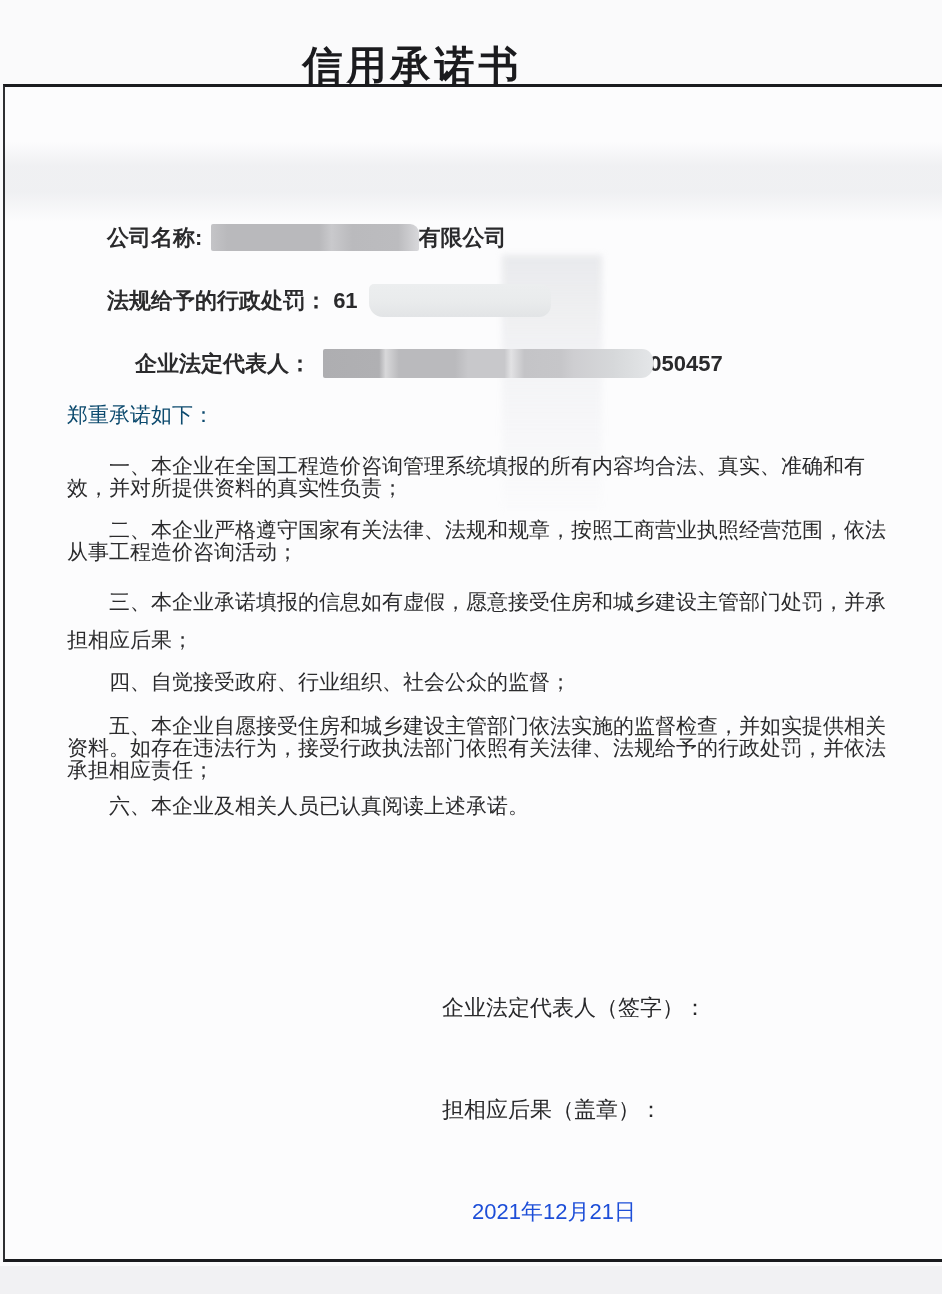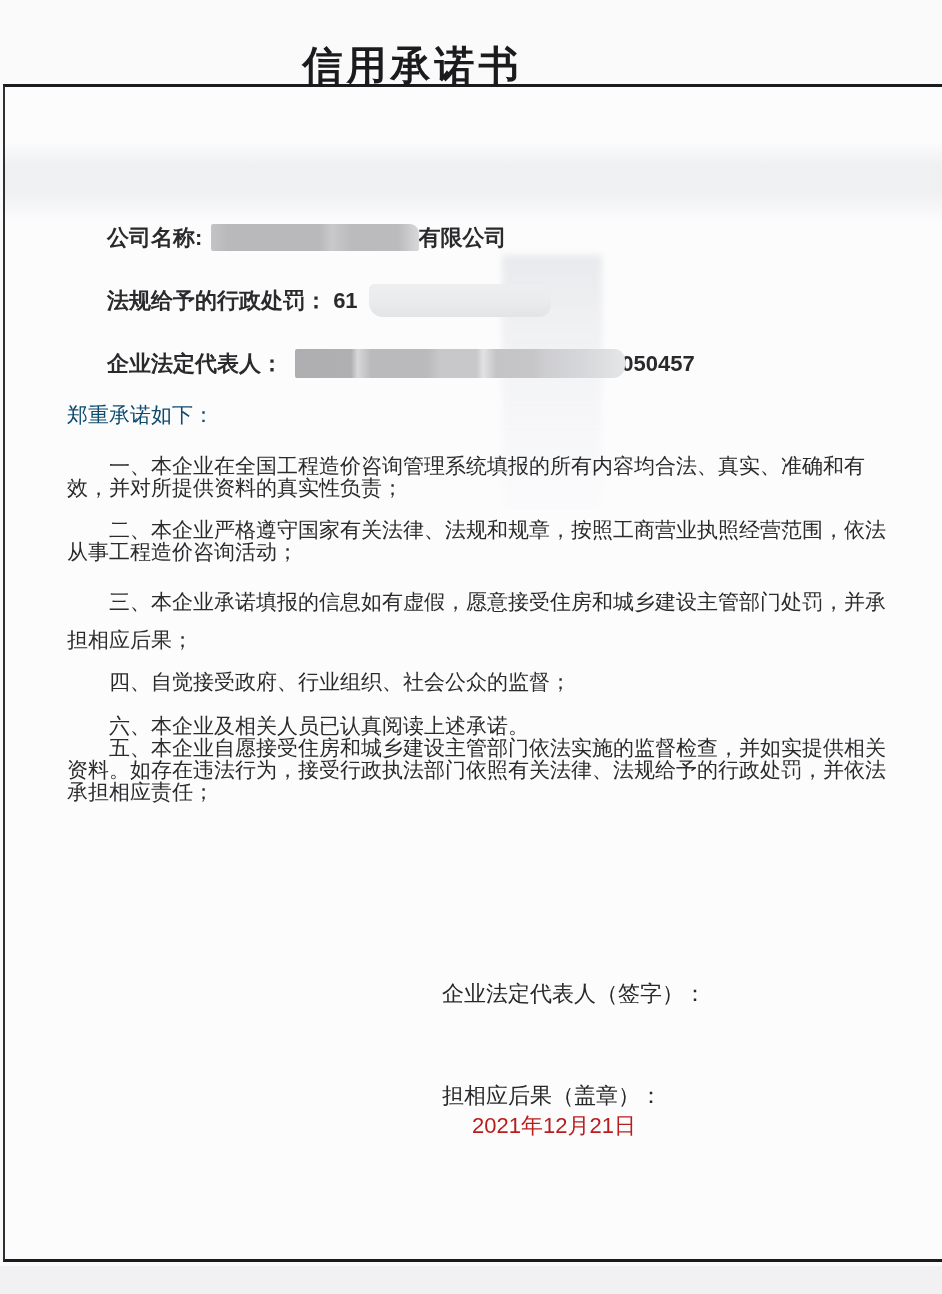--- a/index.html
+++ b/index.html
@@ -82,20 +82,21 @@
     height: 30px;
     line-height: 30px;
     margin-bottom: 33px;
     font-size: 22px;
     white-space: nowrap;
     color: #2a2a2c;
     font-weight: bold;
   }
   .field-row.last {
     margin-bottom: 22px;
+    margin-left: 28px;
   }
   .redact {
     display: inline-block;
     vertical-align: middle;
     position: relative;
     top: -2px;
   }
   .redact-company {
     width: 208px;
     height: 27px;
@@ -150,25 +151,26 @@
   .sig-line {
     height: 30px;
     line-height: 30px;
     white-space: nowrap;
     color: #28282a;
   }
   .sig-line.first {
     margin-bottom: 72px;
   }
   .date-line {
+    margin-top: 72px;
     padding-left: 405px;
     font-size: 22px;
     height: 30px;
     line-height: 30px;
-    color: #b91c1c;
+    color: #1d4ed8;
   }
 </style>
 </head>
 <body>
 
 <h1 class="doc-title">信用承诺书</h1>
 
 <div class="frame">
   <div class="artifact-band"></div>
   <div class="artifact-vstrip"></div>
@@ -196,24 +198,24 @@
     <p class="intro">郑重承诺如下：</p>
 
     <div class="commitments">
       <p class="para p1">一、本企业在全国工程造价咨询管理系统填报的所有内容均合法、真实、准确和有
 效，并对所提供资料的真实性负责；</p>
       <p class="para p2">二、本企业严格遵守国家有关法律、法规和规章，按照工商营业执照经营范围，依法
 从事工程造价咨询活动；</p>
       <p class="para p3 wide-leading">三、本企业承诺填报的信息如有虚假，愿意接受住房和城乡建设主管部门处罚，并承
 担相应后果；</p>
       <p class="para p4">四、自觉接受政府、行业组织、社会公众的监督；</p>
-      <p class="para p6">六、本企业及相关人员已认真阅读上述承诺。</p>
       <p class="para p5">五、本企业自愿接受住房和城乡建设主管部门依法实施的监督检查，并如实提供相关
 资料。如存在违法行为，接受行政执法部门依照有关法律、法规给予的行政处罚，并依法
 承担相应责任；</p>
+      <p class="para p6">六、本企业及相关人员已认真阅读上述承诺。</p>
     </div>
 
     <div class="signature">
       <div class="sig-line first">企业法定代表人（签字）：</div>
       <div class="sig-line">担相应后果（盖章）：</div>
     </div>
 
     <div class="date-line">2021年12月21日</div>
 
   </div>

